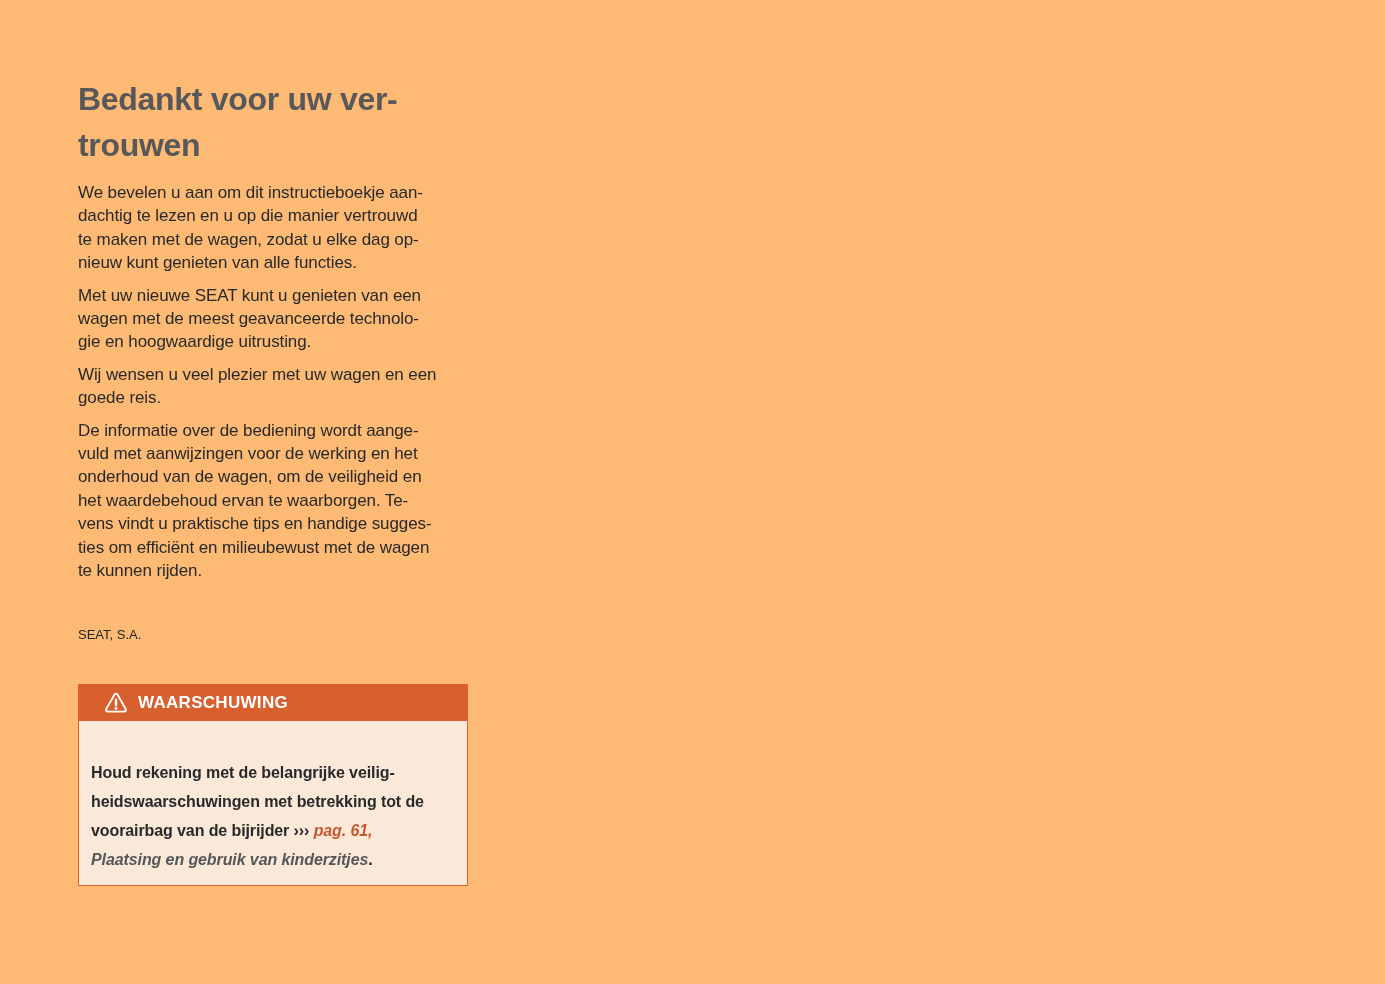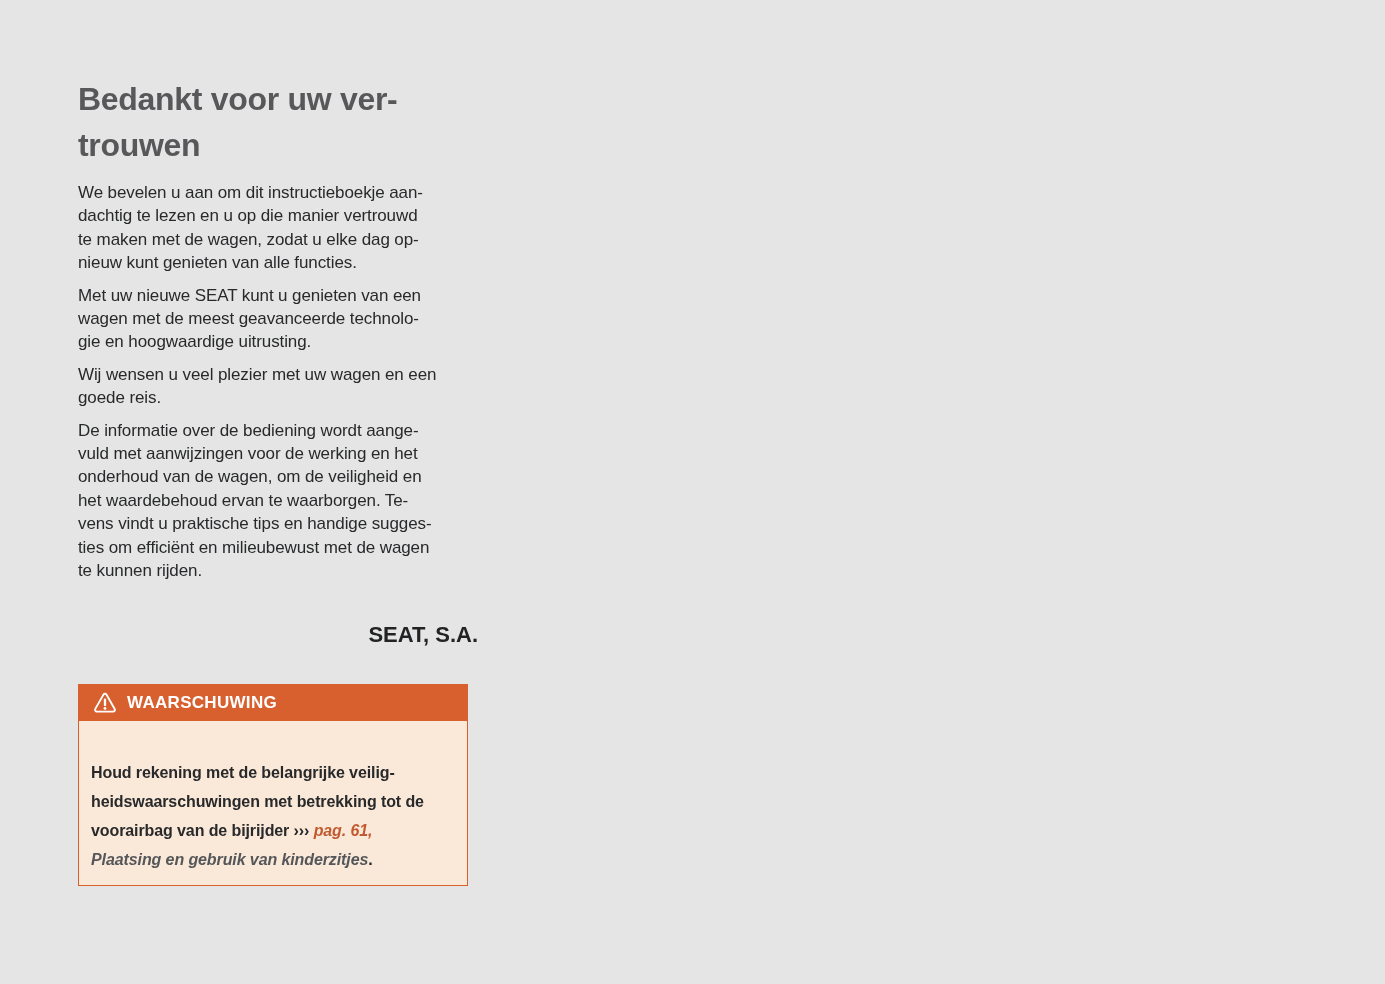--- a/index.html
+++ b/index.html
@@ -1,20 +1,20 @@
 <!DOCTYPE html>
 <html lang="nl" style="--heading-gray: #58585B; --body-text: #28292B; --warning-orange: #D8602F; --warning-cream: #FAE9D8; --link-orange: #C25A31; --reference-gray: #55565A;"><head>
 <meta charset="utf-8">
 <style>
   html, body { margin: 0; padding: 0; background: #ffffff; }
   .page {
     position: relative;
     width: 1385px;
     height: 984px;
-    background: #e5e5e5;
+    background: #fdba74;
     overflow: hidden;
     font-family: "Liberation Sans", sans-serif;
   }
   .content {
     position: absolute;
     left: 78px;
     top: 76px;
     width: 400px;
   }
   .prewrap { white-space: pre-line; }
@@ -30,40 +30,39 @@
   }
   p.body-par {
     margin: 0 0 9px 0;
     font-size: 17px;
     line-height: 23.4px;
     letter-spacing: -0.1px;
     color: var(--body-text, #28292B);
   }
   p.signature {
     margin: 40px 0 0 0;
-    font-size: 22px;
+    font-size: 13px;
     line-height: 23px;
-    font-weight: 700;
+    font-weight: 400;
     color: #222325;
-    text-align: right;
   }
 
   .warnbox {
     margin-top: 38px;
     width: 390px;
     box-sizing: border-box;
     border: 1.5px solid var(--warning-orange, #D8602F);
     background: var(--warning-cream, #FAE9D8);
   }
   .warnhead {
     display: flex;
     align-items: center;
     gap: 10px;
     height: 36px;
-    padding: 0 14px;
+    padding: 0 25px;
     background: var(--warning-orange, #D8602F);
   }
   .warnhead .warn-title {
     color: #ffffff;
     font-weight: 700;
     font-size: 17px;
     letter-spacing: 0.3px;
   }
   .warn-icon { display: inline-flex; flex: 0 0 auto; }
   .warnbody {

